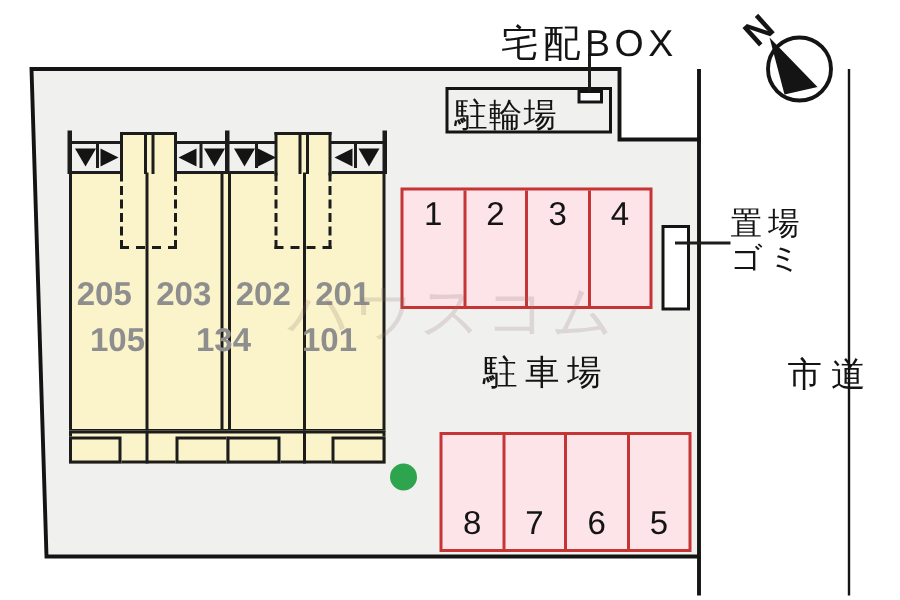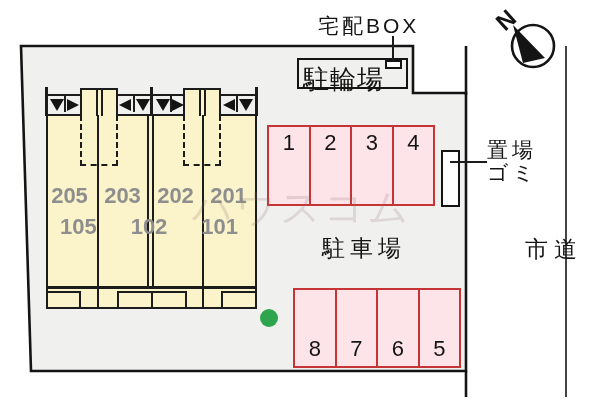--- a/index.html
+++ b/index.html
@@ -84,21 +84,21 @@
   <div class="abs bld-line" style="left:202px;top:115px;width:2px;height:173px;z-index:3;"></div>
 
   <div class="abs unit-row" style="left:43px;top:183px;width:212px;height:22px;z-index:3;">
     <span>205</span>
     <span>203</span>
     <span>202</span>
     <span>201</span>
   </div>
   <div class="abs unit-row" style="left:43px;top:214px;width:212px;height:22px;z-index:3;">
     <span>105</span>
-    <span>102</span>
+    <span>134</span>
     <span>101</span>
   </div>
 
   <div class="abs bld" style="left:46px;top:287px;width:211px;height:22px;z-index:3;"></div>
   <div class="abs bld-line" style="left:97px;top:287px;width:2px;height:22px;z-index:4;"></div>
   <div class="abs bld-line" style="left:202px;top:287px;width:2px;height:22px;z-index:4;"></div>
   <div class="abs bld" style="left:46px;top:291px;width:35px;height:18px;z-index:4;"></div>
   <div class="abs bld" style="left:117px;top:291px;width:36px;height:18px;z-index:4;"></div>
   <div class="abs bld" style="left:151px;top:291px;width:36px;height:18px;z-index:4;"></div>
   <div class="abs bld" style="left:221px;top:291px;width:36px;height:18px;z-index:4;"></div>
@@ -129,24 +129,24 @@
         <span>6</span>
       </div>
     <div class="space">
         <span>5</span>
       </div>
   </div>
 
   <div class="abs" style="left:260px;top:309px;width:18px;height:18px;border-radius:50%;background:#2EA44F;z-index:3;"></div>
 
   <div class="abs" style="left:297px;top:58px;width:111px;height:31px;border:2px solid #141414;z-index:2;"></div>
-  <div class="abs jp" style="left:303px;top:62px;font-size:26px;letter-spacing:1px;z-index:4;">駐輪場</div>
+  <div class="abs jp" style="left:303px;top:62px;font-size:22px;letter-spacing:1px;z-index:4;">駐輪場</div>
   <div class="abs" style="left:385px;top:60px;width:17px;height:9px;background:#fff;border:2px solid #141414;z-index:3;"></div>
   <div class="abs bld-line" style="left:392px;top:36px;width:2px;height:25px;z-index:3;"></div>
-  <div class="abs jp" style="left:318px;top:12px;font-size:21px;letter-spacing:3px;z-index:4;">宅配BOX</div>
+  <div class="abs jp" style="left:334px;top:12px;font-size:25px;letter-spacing:3px;z-index:4;">宅配BOX</div>
 
   <div class="abs" style="left:441px;top:150px;width:19px;height:57px;background:#fff;border:2px solid #141414;z-index:2;"></div>
   <div class="abs bld-line" style="left:450px;top:161px;width:37px;height:2px;z-index:3;"></div>
   <div class="abs jp" style="left:487px;top:138px;font-size:21px;line-height:23px;letter-spacing:4px;z-index:4;">
     <div>置場</div>
     <div>ゴミ</div>
   </div>
 
   <div class="abs jp" style="left:322px;top:233px;font-size:23px;letter-spacing:5px;z-index:4;">駐車場</div>
   <div class="abs jp" style="left:525px;top:234px;font-size:23px;letter-spacing:6px;z-index:4;">市道</div>

